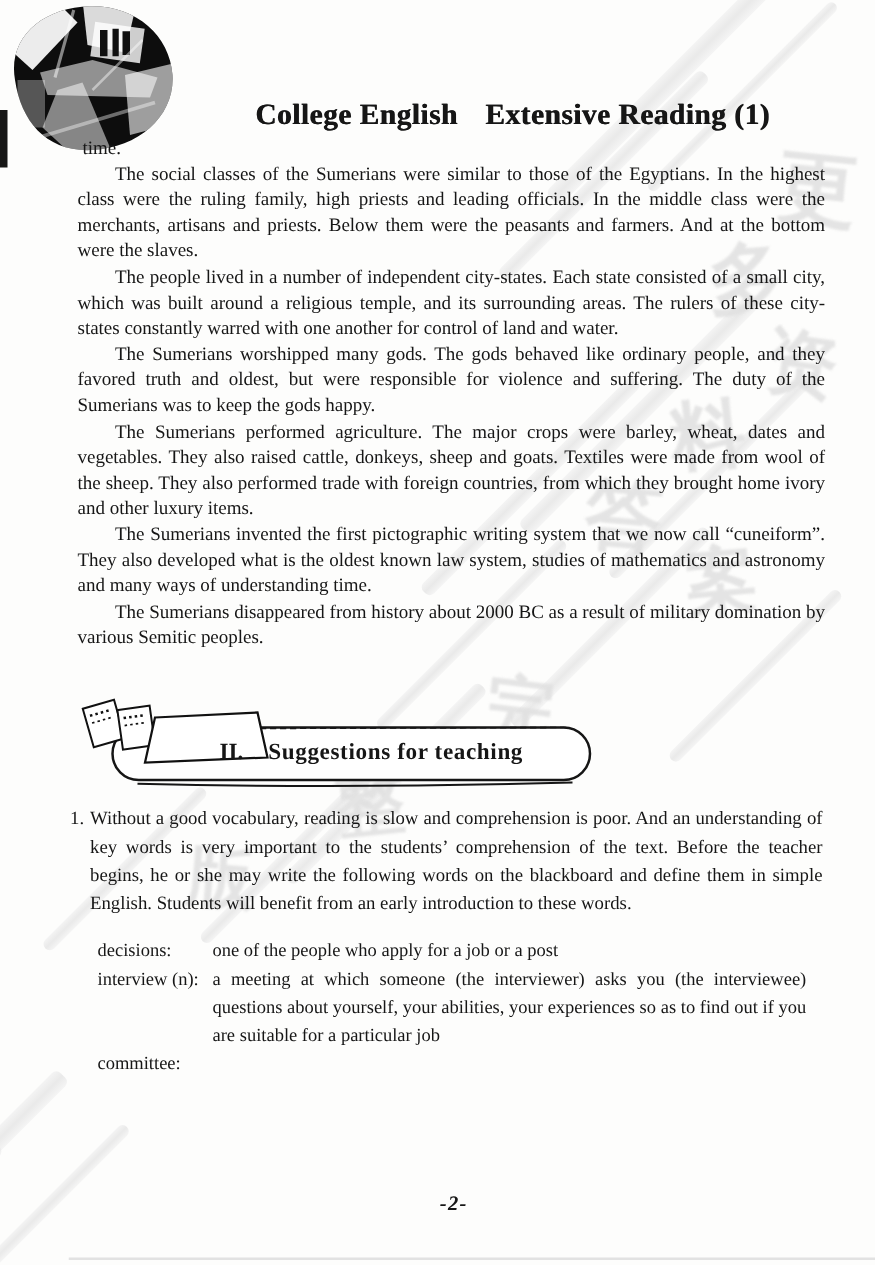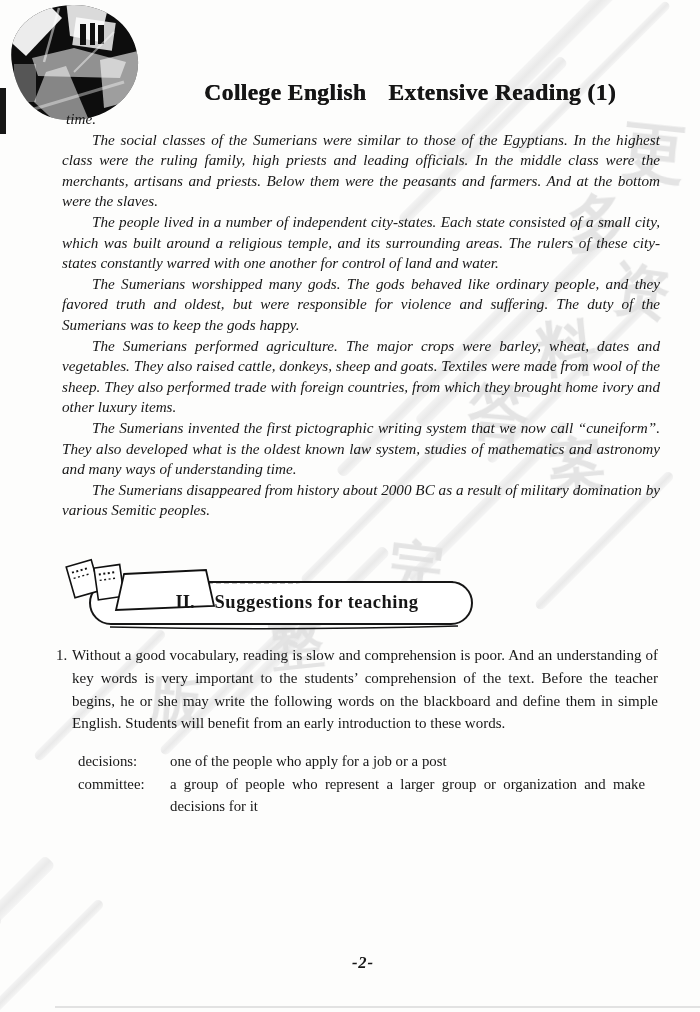--- a/index.html
+++ b/index.html
@@ -24,21 +24,21 @@
     position:absolute;top:40px;left:130px;width:560px;text-align:center;
     font-size:23.5px;font-weight:700;letter-spacing:.4px;
     text-shadow:.5px 0 0 currentColor;
     margin-top:39px;
   }
   .page-title .gap{display:inline-block;width:22px;}
   .body-text{
     position:absolute;top:109px;left:62px;width:598px;
     font-size:15.2px;line-height:20.6px;text-align:justify;
   }
-  .body-text p{margin:0;text-indent:30px;font-style:italic;}
+  .body-text p{margin:0;text-indent:30px;}
   .body-text p.cont{text-indent:4px;}
   
   .banner{position:absolute;top:552px;left:58px;width:434px;height:86px;}
   .banner svg{position:absolute;left:0;top:0;}
   .banner-label{
     position:absolute;left:64px;top:40px;width:350px;text-align:center;
     font-size:18.5px;font-weight:700;white-space:nowrap;
   }
   .banner-label .numeral{font-style:normal;margin-right:20px;}
   .banner-label .script{letter-spacing:.5px;}
@@ -167,21 +167,24 @@
       <span class="num">1.</span>
       <span class="itext">Without a good vocabulary, reading is slow and comprehension is poor. And an understanding of key words is very important to the students’ comprehension of the text. Before the teacher begins, he or she may write the following words on the blackboard and define them in simple English. Students will benefit from an early introduction to these words.</span>
     </div>
 
     <div class="vocab">
       <div class="vrow">
         <div class="vterm">decisions:</div>
         <div class="vdef">one of the people who apply for a job or a post</div>
       </div>
       <div class="vrow">
+        <div class="vterm">interview (n):</div>
+        <div class="vdef">a meeting at which someone (the interviewer) asks you (the interviewee) questions about yourself, your abilities, your experiences so as to find out if you are suitable for a particular job</div>
+      </div>
+      <div class="vrow">
         <div class="vterm">committee:</div>
-        <div class="vdef">a group of people who represent a larger group or organization and make decisions for it</div>
       </div>
     </div>
 
     <div class="page-number">-2-</div>
 
   </div>
 </div>
 
 </body></html>

